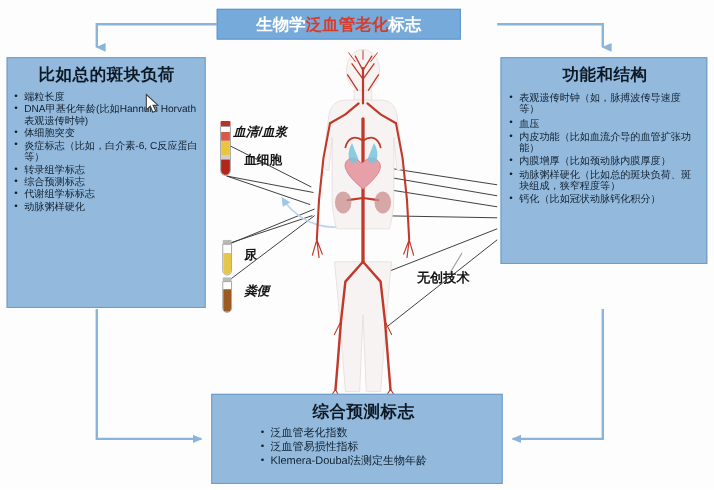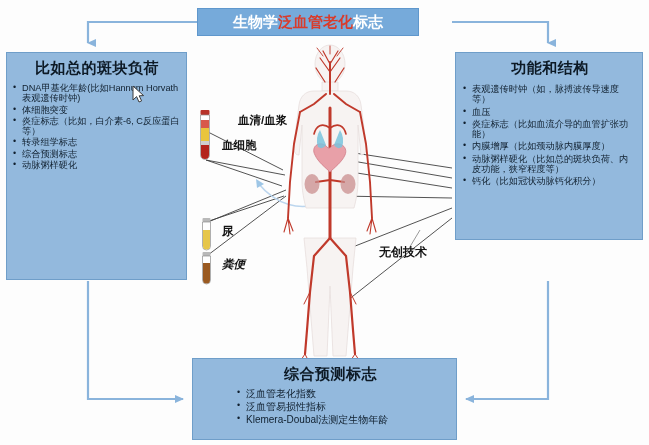--- a/index.html
+++ b/index.html
@@ -91,21 +91,21 @@
   #panel-bottom .bullets li { margin-bottom: 2px; }
 
   
   .spec-label {
     position: absolute;
     font-size: 11.5px;
     font-weight: bold;
     color: #141414;
     white-space: nowrap;
   }
-  #lbl-serum  { left: 238px; top: 113px; }
+  #lbl-serum  { left: 212px; top: 113px; font-style: italic; }
   #lbl-blood  { left: 222px; top: 138px; }
   #lbl-urine  { left: 222px; top: 224px; }
   #lbl-feces  { left: 222px; top: 257px; font-style: italic; }
   #lbl-noninv { left: 379px; top: 244px; font-size: 12px; }
 
   
   .tube { position: absolute; }
 
   
   #cursor { position: absolute; left: 132px; top: 85px; }
@@ -230,37 +230,39 @@
     <path d="M3,11 h7 v17 a3.5,3.5 0 0 1 -7,0 z" fill="#9a5a21"></path>
   </svg>
 
   <div id="title-bar">
     <div class="t"><span>生物学</span><span class="accent">泛血管老化</span><span>标志</span></div>
   </div>
 
   <div class="panel" id="panel-left">
     <div class="panel-title">比如总的斑块负荷</div>
     <ul class="bullets">
+      <li>端粒长度</li>
       <li>DNA甲基化年龄(比如Hannum Horvath 表观遗传时钟)</li>
       <li>体细胞突变</li>
       <li>炎症标志（比如，白介素-6, C反应蛋白等）</li>
       <li>转录组学标志</li>
       <li>综合预测标志</li>
+      <li>代谢组学标标志</li>
       <li>动脉粥样硬化</li>
     </ul>
   </div>
 
   <div class="panel" id="panel-right">
     <div class="panel-title">功能和结构</div>
     <ul class="bullets">
       <li>表观遗传时钟（如，脉搏波传导速度等）</li>
       <li>血压</li>
-      <li>炎症标志（比如血流介导的血管扩张功能）</li>
+      <li>内皮功能（比如血流介导的血管扩张功能）</li>
       <li>内膜增厚（比如颈动脉内膜厚度）</li>
-      <li>动脉粥样硬化（比如总的斑块负荷、内皮功能，狭窄程度等）</li>
+      <li>动脉粥样硬化（比如总的斑块负荷、斑块组成，狭窄程度等）</li>
       <li>钙化（比如冠状动脉钙化积分）</li>
     </ul>
   </div>
 
   <div class="panel" id="panel-bottom">
     <div class="panel-title">综合预测标志</div>
     <ul class="bullets">
       <li>泛血管老化指数</li>
       <li>泛血管易损性指标</li>
       <li>Klemera-Doubal法测定生物年龄</li>

